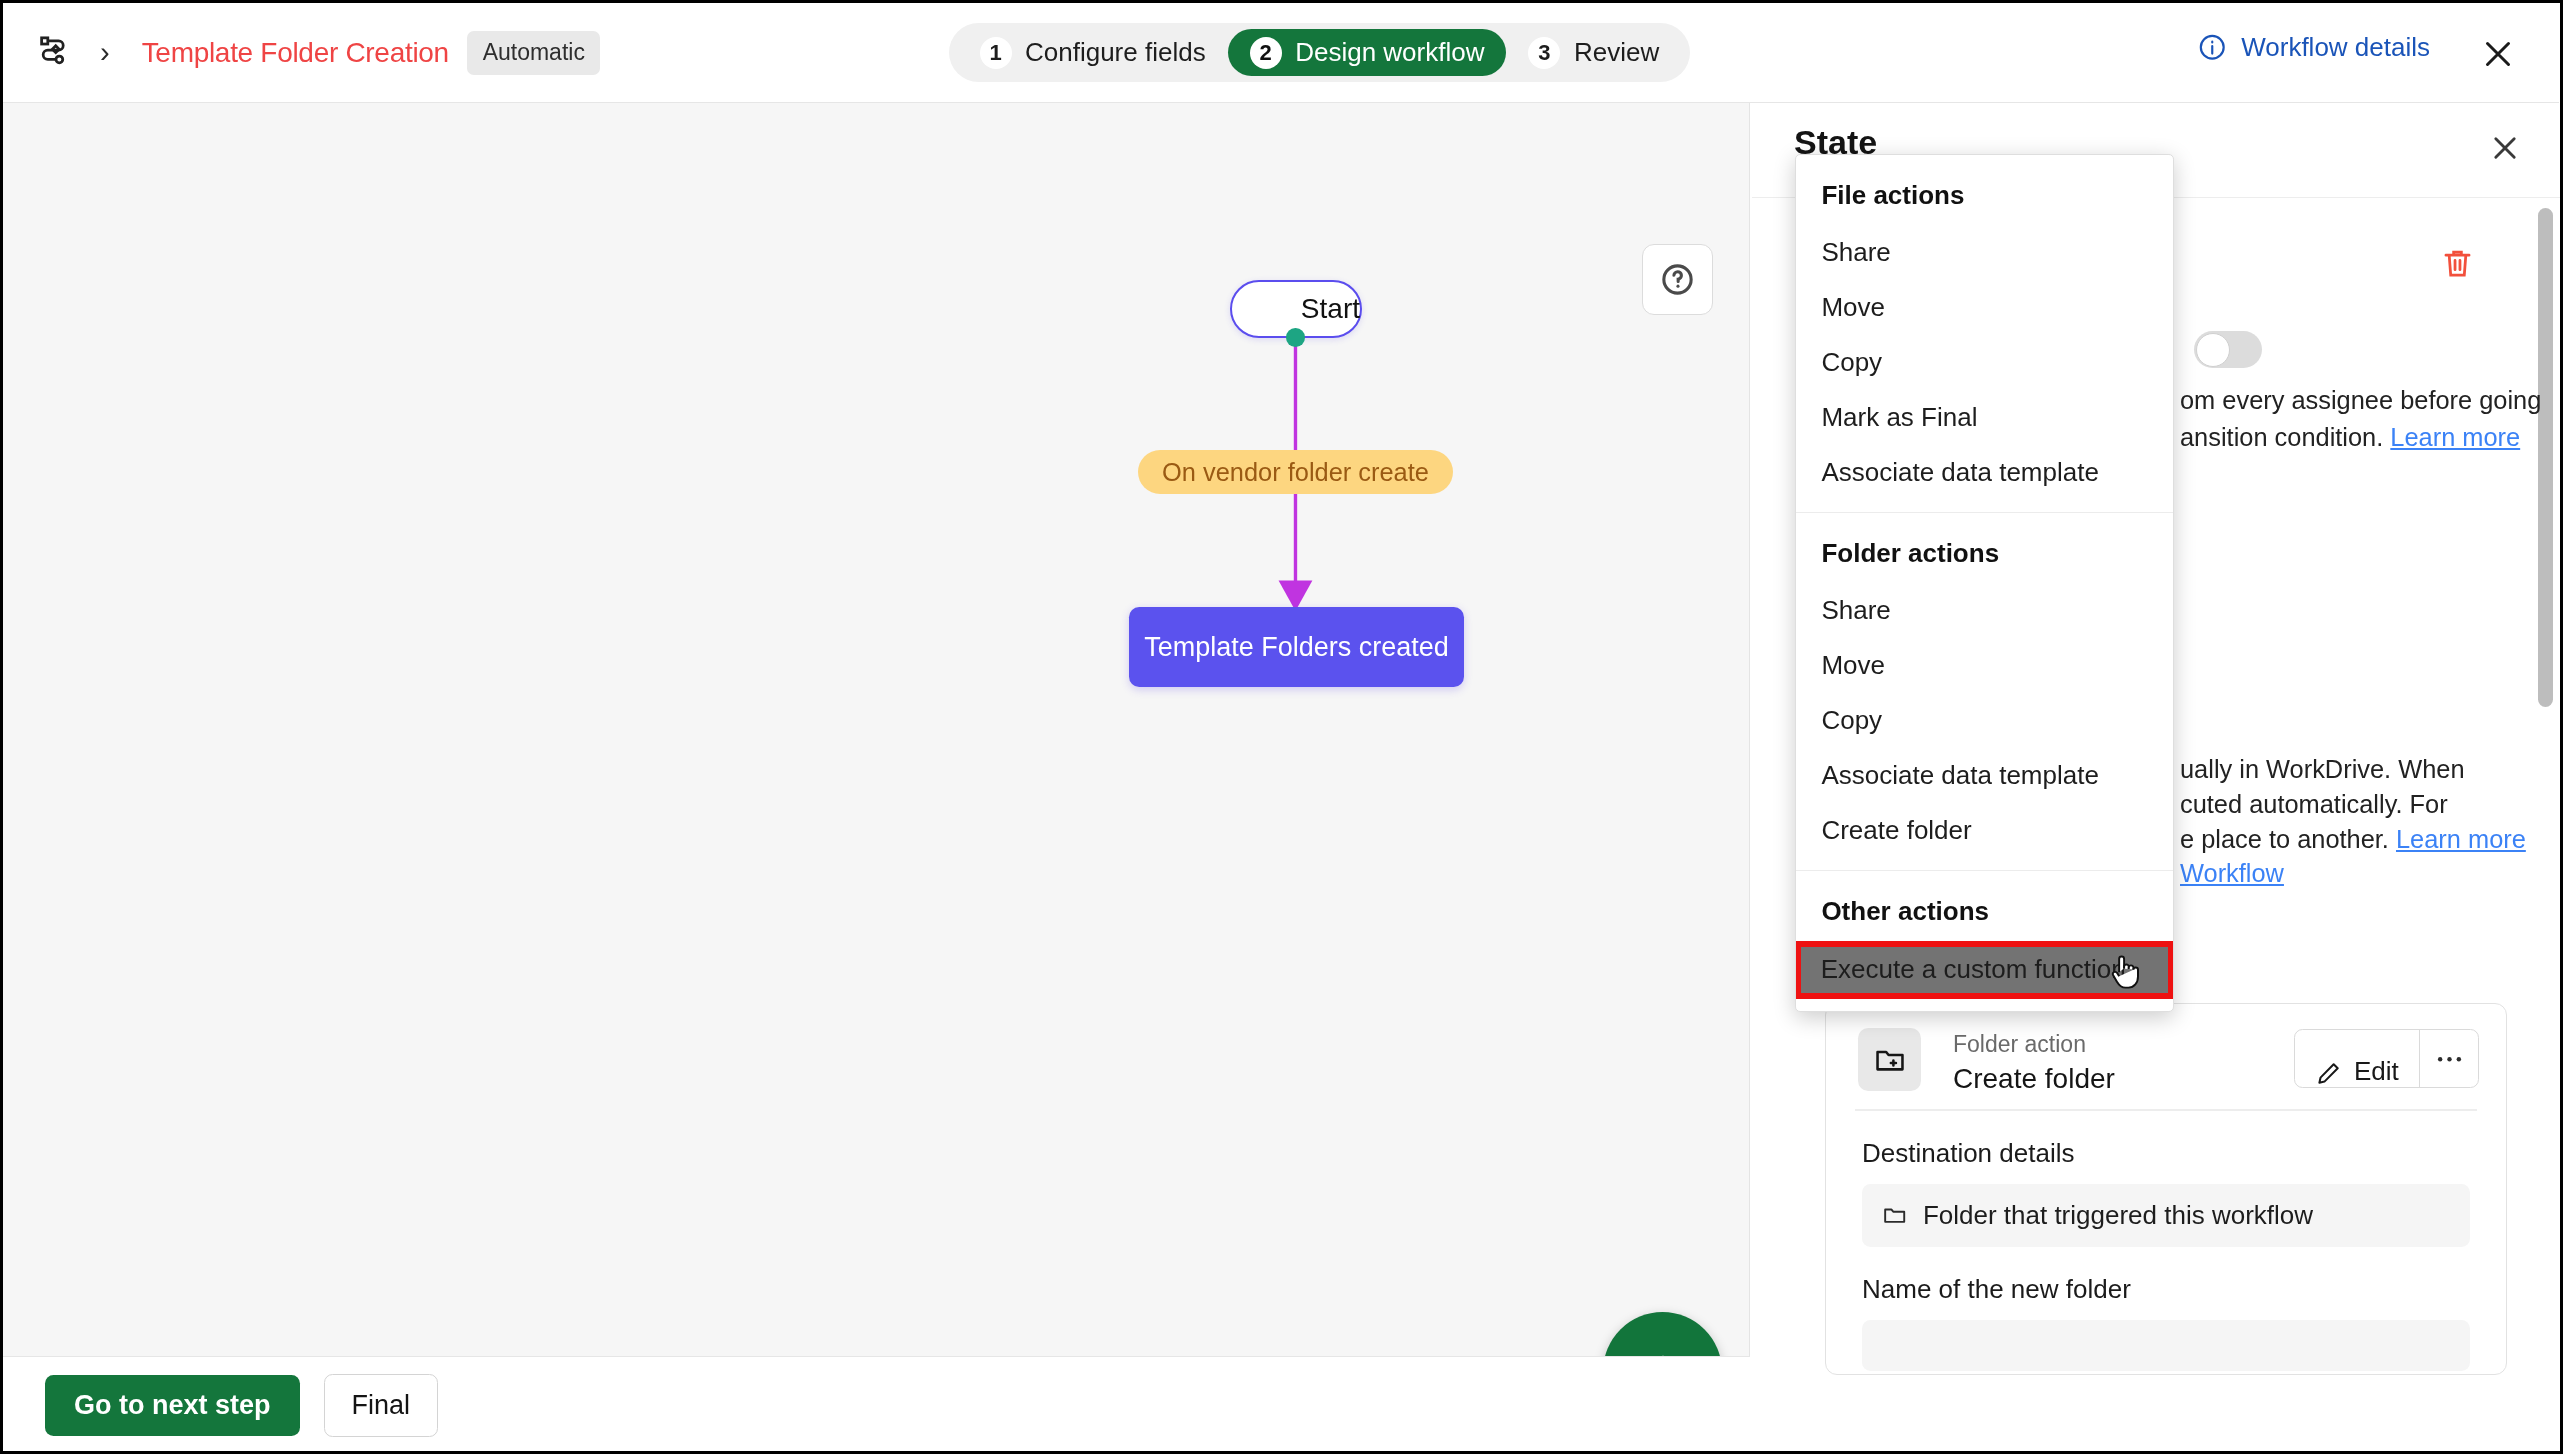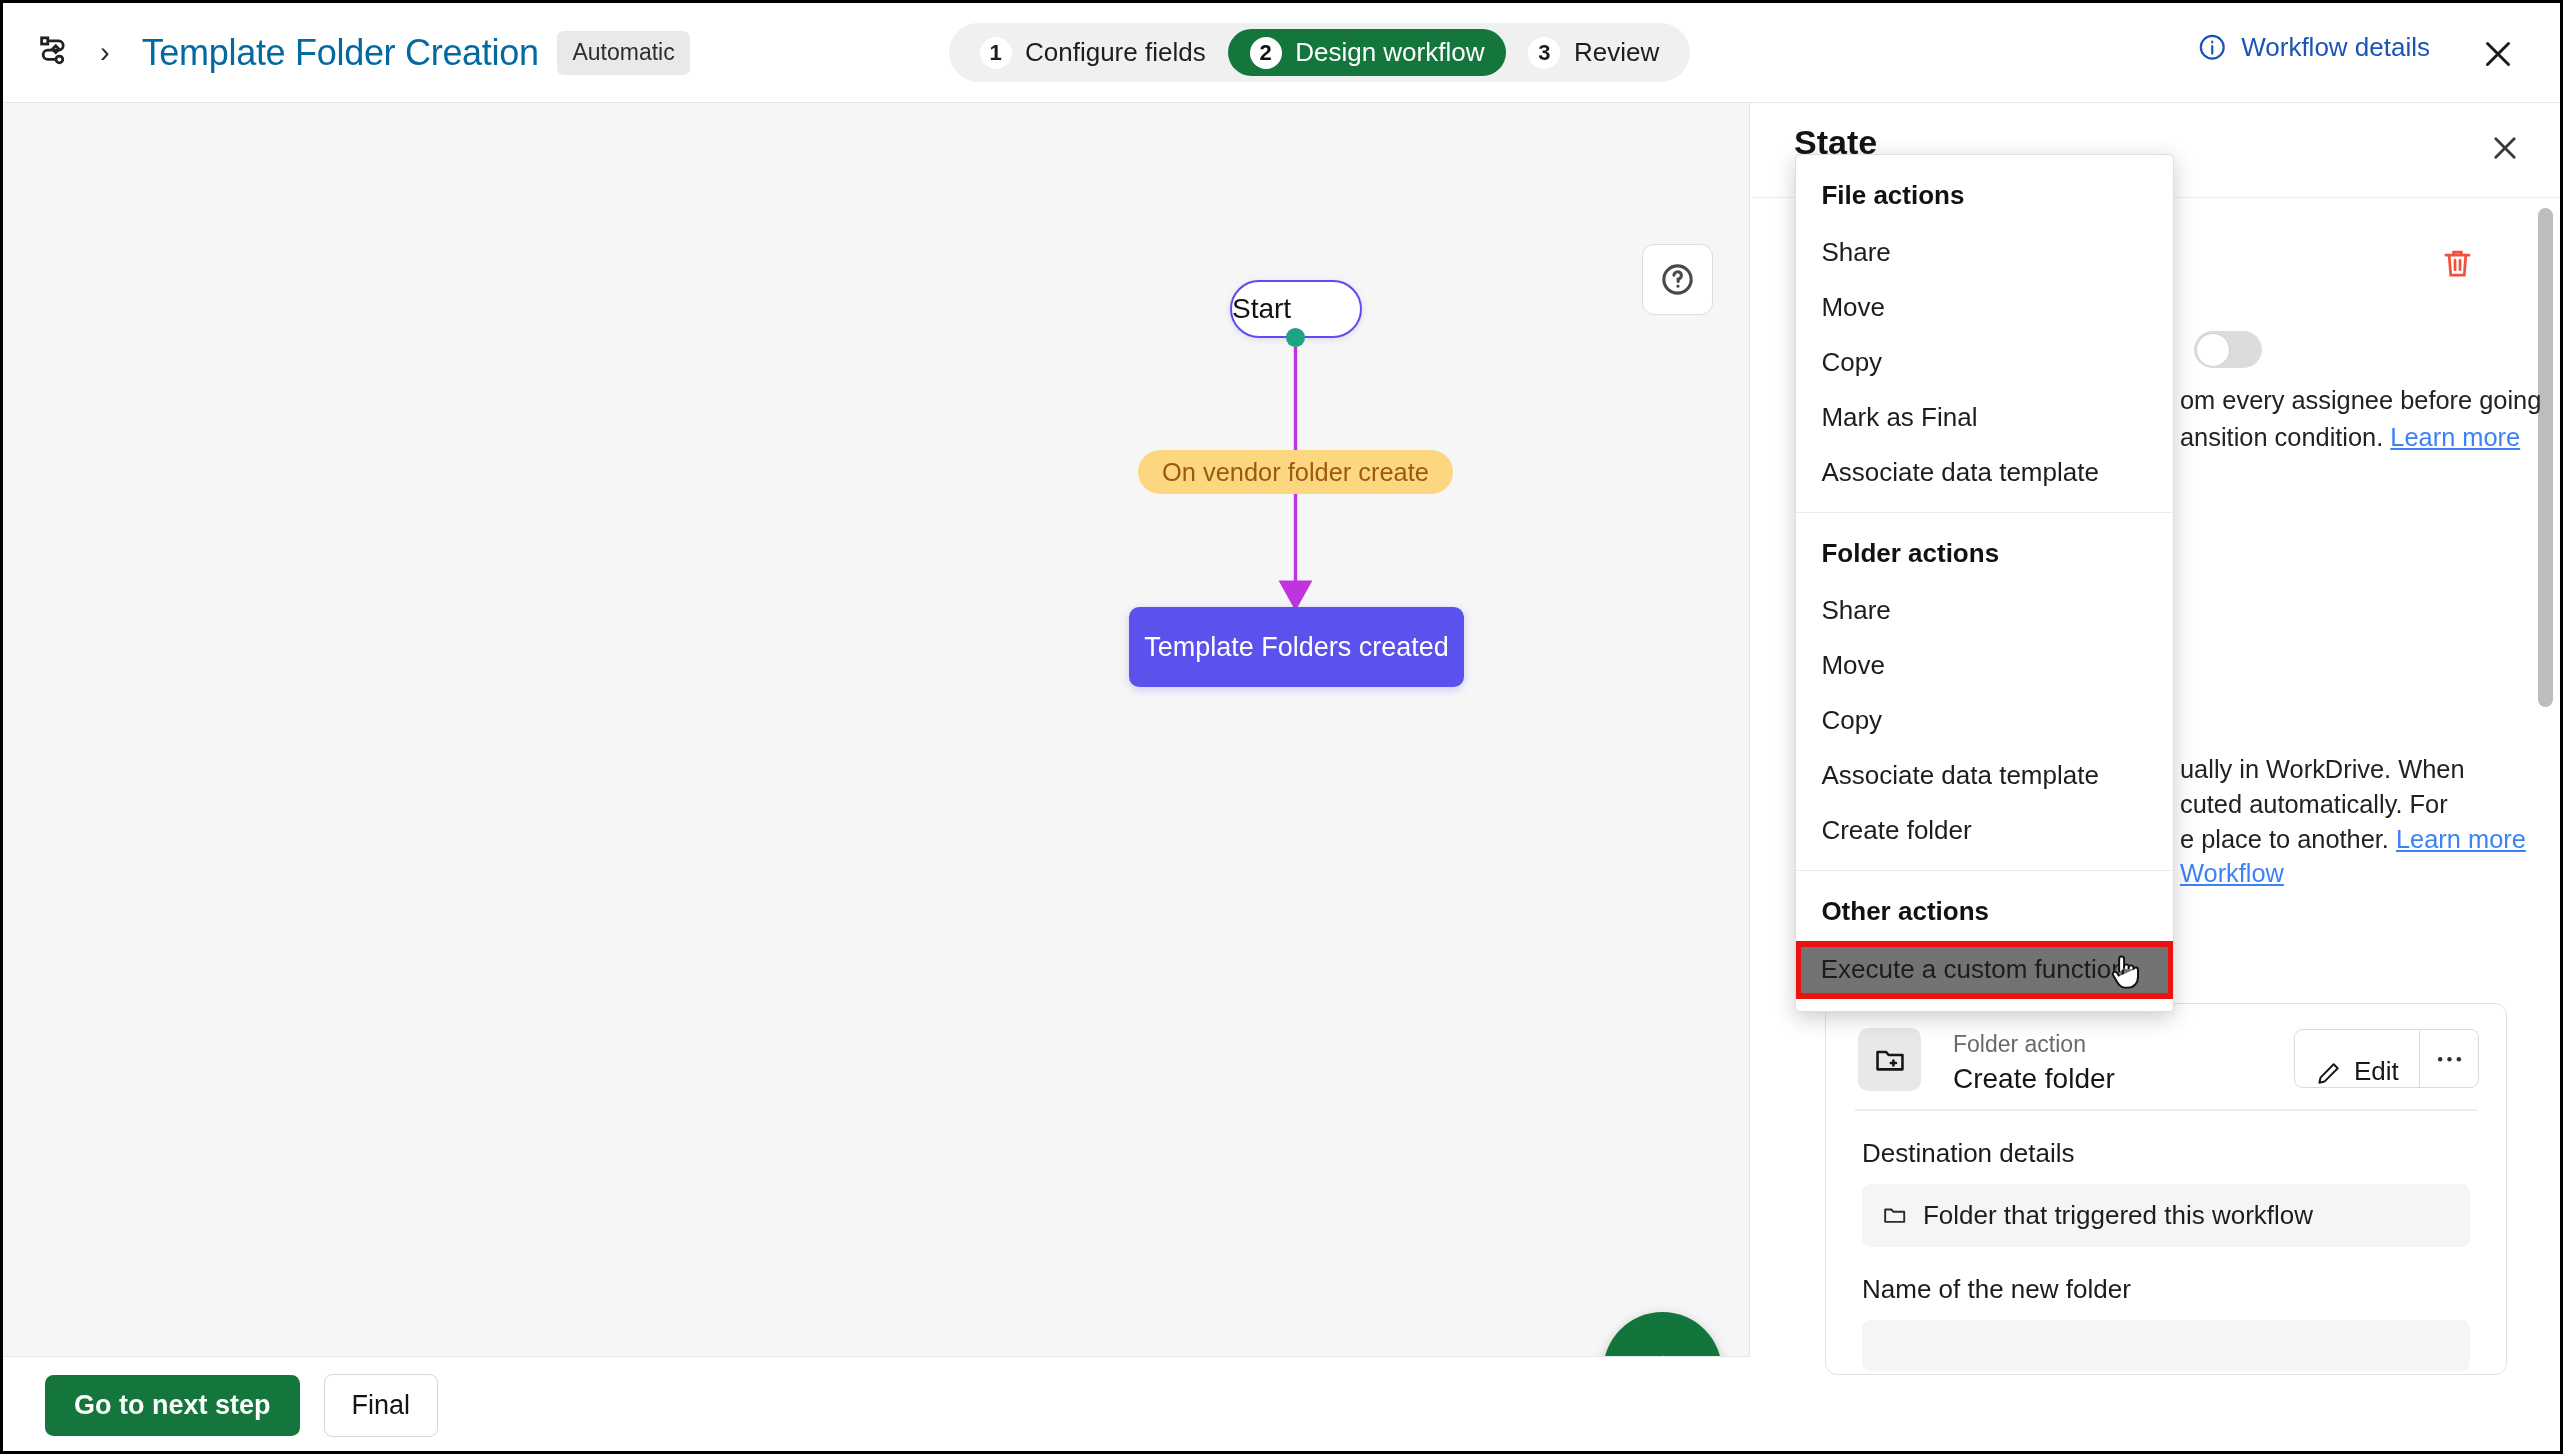--- a/index.html
+++ b/index.html
@@ -23,21 +23,21 @@
     width: 2556px; height: 100px;
     background: #ffffff;
     border-bottom: 1.7px solid #e6e6e6;
     display: flex; align-items: center;
   }
   .logo-wrap { margin-left: 32px; width: 41px; height: 41px;
     display:flex; align-items:center; justify-content:center; }
   .chev-sep { margin-left: 24px; color:#2b2b2b; font-size: 29px; line-height:1; }
   .page-title {
     margin-left: 32px;
-    font-size: 36px; font-weight: 500; color: #0369a1;
+    font-size: 28px; font-weight: 500; color: #ef4444;
     letter-spacing: -0.3px; white-space: nowrap;
   }
   .auto-badge {
     margin-left: 18.6px;
     background: #e9e9e9; color: #2e2e2e;
     font-size: 23px; padding: 8.5px 15.2px; border-radius: 6.8px;
     white-space: nowrap;
   }
 
   .stepper {
@@ -105,21 +105,21 @@
     display: flex; align-items: center; justify-content: center;
     box-shadow: 0 3.4px 12px rgba(0,0,0,0.22);
   }
 
   .flow { position: absolute; left: 0; top: 0; width: 1747px; height: 1253px; }
 
   .node-start {
     position: absolute; left: 1227px; top: 177px;
     width: 132px; height: 58px;
     background: #ffffff; border: 2.5px solid #5b4dee; border-radius: 29px;
-    display: flex; align-items: center; justify-content: flex-start;
+    display: flex; align-items: center; justify-content: flex-end;
     font-size: 28px; color: #111111;
     box-shadow: 0 1.7px 6px rgba(80,60,230,0.16);
   }
   .start-dot {
     position: absolute; left: 1283px; top: 225px;
     width: 18.6px; height: 18.6px; border-radius: 50%; background: #1da583;
   }
   .node-trigger {
     position: absolute; left: 1135px; top: 347px;
     width: 315px; height: 44px;

